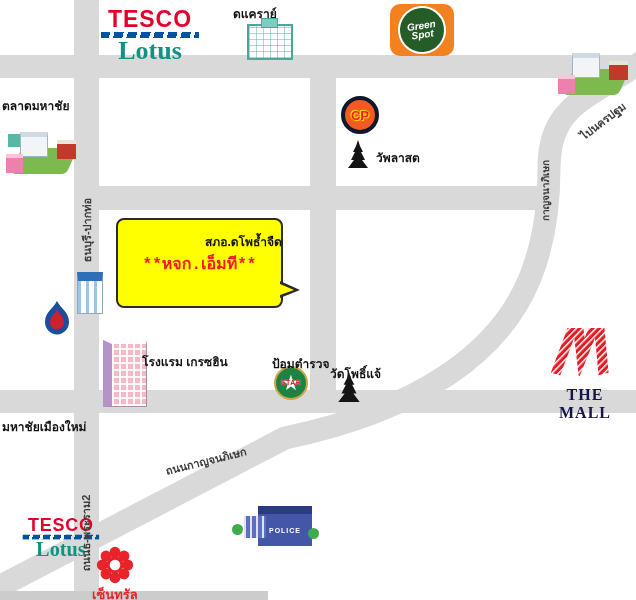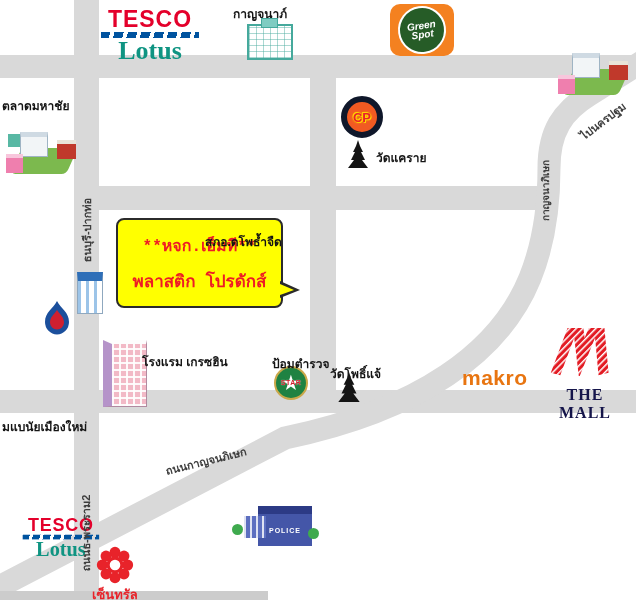--- a/index.html
+++ b/index.html
@@ -20,21 +20,21 @@
 
   
   .greenspot{width:64px;height:52px;background:#f48120;border-radius:10px;
     display:flex;align-items:center;justify-content:center;}
   .greenspot .gs-circle{width:44px;height:44px;border-radius:50%;background:#265c27;
     border:2px solid #fff;display:flex;flex-direction:column;align-items:center;justify-content:center;
     transform:rotate(-8deg);}
   .greenspot .gs-circle span{color:#fff;font-weight:bold;font-style:italic;font-size:10px;line-height:0.95;}
 
   
-  .cp-logo{width:30px;height:30px;border-radius:50%;background:#f15a22;border:6px solid #0f172a;
+  .cp-logo{width:30px;height:30px;border-radius:50%;background:#f15a22;border:4px solid #0f172a;
     display:flex;align-items:center;justify-content:center;}
   .cp-logo span{font-weight:900;font-size:13px;color:#e8232a;
     text-shadow:0 0 1.5px #ffd400,0 0 3px #ffd400,1px 1px 0 #ffd400,-1px -1px 0 #ffd400;}
 
   
   .star-logo{width:30px;height:30px;border-radius:50%;background:#1f8242;border:2px solid #caa84a;
     position:relative;display:flex;align-items:center;justify-content:center;}
   .star-logo .glyph{color:#fff;font-size:21px;line-height:1;margin-top:-2px;}
   .star-logo .band{position:absolute;left:0;right:0;top:11px;text-align:center;
     font-size:7px;font-weight:bold;color:#d21f2d;text-shadow:0 0 1px #fff;letter-spacing:0.5px;}
@@ -101,21 +101,21 @@
     <path d="M-30 602 L285 438 C420 410 500 352 530 278 C545 241 549 203 549 168 C549 131 563 111 589 95 L648 58" fill="none" stroke="#d9d9d9" stroke-width="23"></path>
     <rect x="0" y="591" width="268" height="9" fill="#cccccc"></rect>
   </svg>
 
   <div class="poi tesco" style="left:95px;top:8px;width:110px;">
     <div class="t1">TESCO</div>
     <div class="dashes"></div>
     <div class="t2">Lotus</div>
   </div>
 
-  <div class="poi lbl" style="left:233px;top:4px;">กาญจนาภ์</div>
+  <div class="poi lbl" style="left:233px;top:4px;">ดแคราย์</div>
   <div class="poi calcomp-icon" style="left:247px;top:24px;">
     <div class="roofbox"></div>
   </div>
 
   <div class="poi greenspot" style="left:390px;top:4px;">
     <div class="gs-circle">
       <span>Green</span>
       <span>Spot</span>
     </div>
   </div>
@@ -131,40 +131,39 @@
     <div class="bld-teal"></div>
     <div class="field"></div>
     <div class="bld-white"></div>
     <div class="bld-pink"></div>
     <div class="bld-red"></div>
   </div>
   <div class="poi lbl" style="left:2px;top:96px;">ตลาดมหาชัย</div>
 
   <div class="poi callout" style="left:116px;top:90px;font-family:Liberation Mono, monospace;">
     <div class="c1">**หจก.เอ็มที**</div>
-    <div class="c2">พลาสติก โปรดักส์</div>
     <div class="tail-b"></div>
     <div class="tail-y"></div>
   </div>
 
   <div class="poi star-logo" style="left:274px;top:148px;">
     <div class="glyph">★</div>
     <div class="band">STAR</div>
   </div>
 
   <div class="poi cp-logo" style="left:341px;top:96px;">
     <span>CP</span>
   </div>
 
   <div class="poi" style="left:346px;top:140px;">
     <svg width="24" height="28" viewBox="0 0 24 28">
         <polygon fill="#141414" points="12,0 14,6 17,12 15,12 19,20 16,20 22,28 2,28 8,20 5,20 9,12 7,12 10,6"></polygon>
       </svg>
   </div>
-  <div class="poi lbl" style="left:376px;top:148px;">วัดแคราย</div>
+  <div class="poi lbl" style="left:376px;top:148px;">วัพลาสต</div>
 
   <div class="road-lbl" style="left:41px;top:221px;width:92px;transform:rotate(-90deg);">ธนบุรี-ปากท่อ</div>
 
   <div class="poi lbl" style="left:205px;top:232px;">สภอ.ดโพธ้ำจืด</div>
   <div class="poi police-bld" style="left:232px;top:250px;">
     <div class="tree1"></div>
     <div class="main">
       <span>POLICE</span>
     </div>
     <div class="annex"></div>
@@ -184,38 +183,37 @@
 
   <div class="poi lbl" style="left:272px;top:354px;">ป้อมตำรวจ</div>
 
   <div class="poi lbl" style="left:330px;top:356px;margin-top:8px;">วัดโพธิ์แจ้</div>
   <div class="poi" style="left:336px;top:372px;">
     <svg width="26" height="30" viewBox="0 0 24 28">
         <polygon fill="#141414" points="12,0 14,6 17,12 15,12 19,20 16,20 22,28 2,28 8,20 5,20 9,12 7,12 10,6"></polygon>
       </svg>
   </div>
 
-  <div class="poi makro-word" style="left:462px;top:366px;">makro</div>
 
   <div class="poi mall" style="left:548px;top:328px;">
     <svg width="74" height="48" viewBox="0 0 74 48">
       <defs>
         <pattern id="mallstripes" width="5" height="5" patternUnits="userSpaceOnUse" patternTransform="rotate(40)">
           <rect width="5" height="5" fill="#e31b23"></rect>
           <rect width="1.6" height="5" fill="#ffffff"></rect>
         </pattern>
       </defs>
       <g transform="skewX(-8) translate(8,0)">
         <path d="M6 46 L16 3 L23 3 L30 30 L37 3 L44 3 L54 46" fill="none" stroke="url(#mallstripes)" stroke-width="10" stroke-linejoin="miter"></path>
       </g>
     </svg>
     <div class="mall-word">THE MALL</div>
   </div>
 
-  <div class="poi lbl" style="left:2px;top:417px;">มแบนัยเมืองใหม่</div>
+  <div class="poi lbl" style="left:2px;top:417px;">มหาชัยเมืองใหม่</div>
 
   <div class="road-lbl" style="left:145px;top:452px;width:122px;transform:rotate(-14deg);">ถนนกาญจนภิเษก</div>
 
   <div class="poi small-logo" style="left:18px;top:516px;">
     <div class="tesco" style="width:110px;">
       <div class="t1">TESCO</div>
       <div class="dashes"></div>
       <div class="t2">Lotus</div>
     </div>
   </div>

